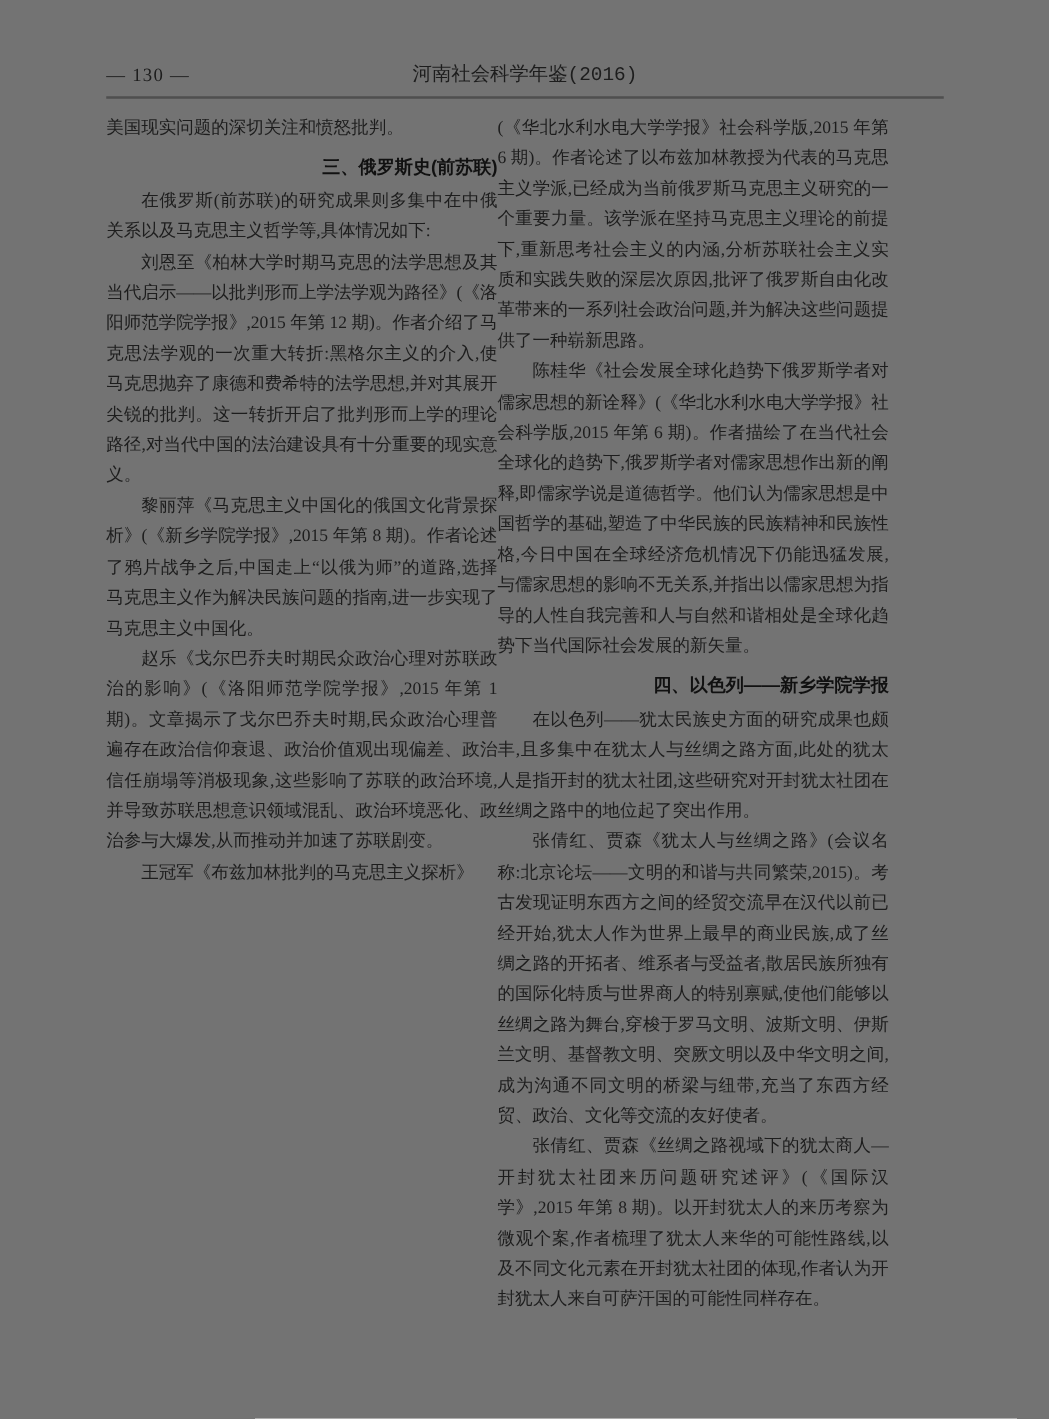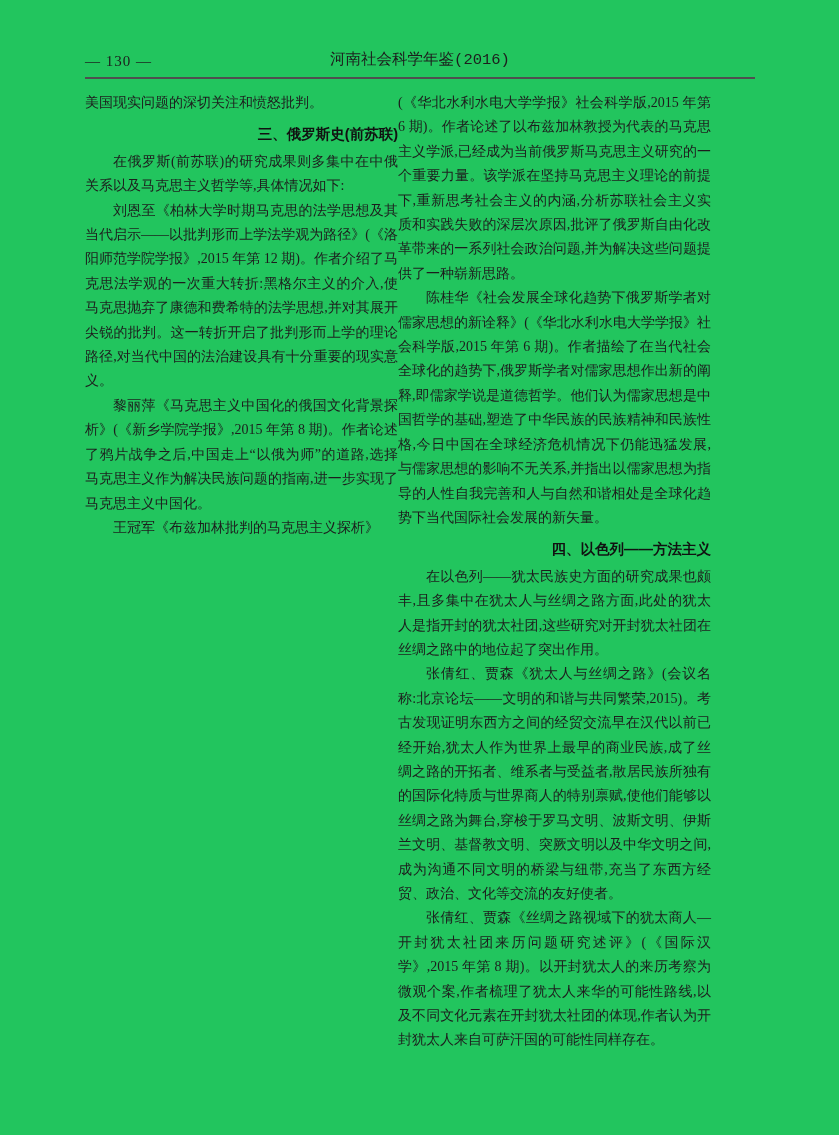--- a/index.html
+++ b/index.html
@@ -4,21 +4,21 @@
 <style>
   html, body {
     margin: 0;
     padding: 0;
     background: #ffffff;
   }
   .page {
     position: relative;
     width: 839px;
     height: 1135px;
-    background: #22c55e;
+    background: #737373;
     overflow: hidden;
     font-family: "Liberation Serif", "DejaVu Serif", serif;
     color: #1d1d1d;
   }
   .header {
     margin: 0 84px 0 85px;
     height: 79px;
     border-bottom: 2px solid #4f4f4f;
     position: relative;
     box-sizing: border-box;
@@ -82,27 +82,28 @@
   </div>
 
   <div class="cols">
 
     <section class="col">
       <p class="para cont">美国现实问题的深切关注和愤怒批判。</p>
       <h3 class="heading">三、俄罗斯史(前苏联)</h3>
       <p class="para">在俄罗斯(前苏联)的研究成果则多集中在中俄关系以及马克思主义哲学等,具体情况如下:</p>
       <p class="para">刘恩至《柏林大学时期马克思的法学思想及其当代启示——以批判形而上学法学观为路径》(《洛阳师范学院学报》,2015 年第 12 期)。作者介绍了马克思法学观的一次重大转折:黑格尔主义的介入,使马克思抛弃了康德和费希特的法学思想,并对其展开尖锐的批判。这一转折开启了批判形而上学的理论路径,对当代中国的法治建设具有十分重要的现实意义。</p>
       <p class="para">黎丽萍《马克思主义中国化的俄国文化背景探析》(《新乡学院学报》,2015 年第 8 期)。作者论述了鸦片战争之后,中国走上“以俄为师”的道路,选择马克思主义作为解决民族问题的指南,进一步实现了马克思主义中国化。</p>
+      <p class="para">赵乐《戈尔巴乔夫时期民众政治心理对苏联政治的影响》(《洛阳师范学院学报》,2015 年第 1 期)。文章揭示了戈尔巴乔夫时期,民众政治心理普遍存在政治信仰衰退、政治价值观出现偏差、政治信任崩塌等消极现象,这些影响了苏联的政治环境,并导致苏联思想意识领域混乱、政治环境恶化、政治参与大爆发,从而推动并加速了苏联剧变。</p>
       <p class="para">王冠军《布兹加林批判的马克思主义探析》</p>
     </section>
 
     <section class="col">
       <p class="para cont">(《华北水利水电大学学报》社会科学版,2015 年第 6 期)。作者论述了以布兹加林教授为代表的马克思主义学派,已经成为当前俄罗斯马克思主义研究的一个重要力量。该学派在坚持马克思主义理论的前提下,重新思考社会主义的内涵,分析苏联社会主义实质和实践失败的深层次原因,批评了俄罗斯自由化改革带来的一系列社会政治问题,并为解决这些问题提供了一种崭新思路。</p>
       <p class="para">陈桂华《社会发展全球化趋势下俄罗斯学者对儒家思想的新诠释》(《华北水利水电大学学报》社会科学版,2015 年第 6 期)。作者描绘了在当代社会全球化的趋势下,俄罗斯学者对儒家思想作出新的阐释,即儒家学说是道德哲学。他们认为儒家思想是中国哲学的基础,塑造了中华民族的民族精神和民族性格,今日中国在全球经济危机情况下仍能迅猛发展,与儒家思想的影响不无关系,并指出以儒家思想为指导的人性自我完善和人与自然和谐相处是全球化趋势下当代国际社会发展的新矢量。</p>
-      <h3 class="heading">四、以色列——方法主义</h3>
+      <h3 class="heading">四、以色列——新乡学院学报</h3>
       <p class="para">在以色列——犹太民族史方面的研究成果也颇丰,且多集中在犹太人与丝绸之路方面,此处的犹太人是指开封的犹太社团,这些研究对开封犹太社团在丝绸之路中的地位起了突出作用。</p>
       <p class="para">张倩红、贾森《犹太人与丝绸之路》(会议名称:北京论坛——文明的和谐与共同繁荣,2015)。考古发现证明东西方之间的经贸交流早在汉代以前已经开始,犹太人作为世界上最早的商业民族,成了丝绸之路的开拓者、维系者与受益者,散居民族所独有的国际化特质与世界商人的特别禀赋,使他们能够以丝绸之路为舞台,穿梭于罗马文明、波斯文明、伊斯兰文明、基督教文明、突厥文明以及中华文明之间,成为沟通不同文明的桥梁与纽带,充当了东西方经贸、政治、文化等交流的友好使者。</p>
       <p class="para">张倩红、贾森《丝绸之路视域下的犹太商人—开封犹太社团来历问题研究述评》(《国际汉学》,2015 年第 8 期)。以开封犹太人的来历考察为微观个案,作者梳理了犹太人来华的可能性路线,以及不同文化元素在开封犹太社团的体现,作者认为开封犹太人来自可萨汗国的可能性同样存在。</p>
     </section>
 
   </div>
 
 </div>
 
 </body></html>

